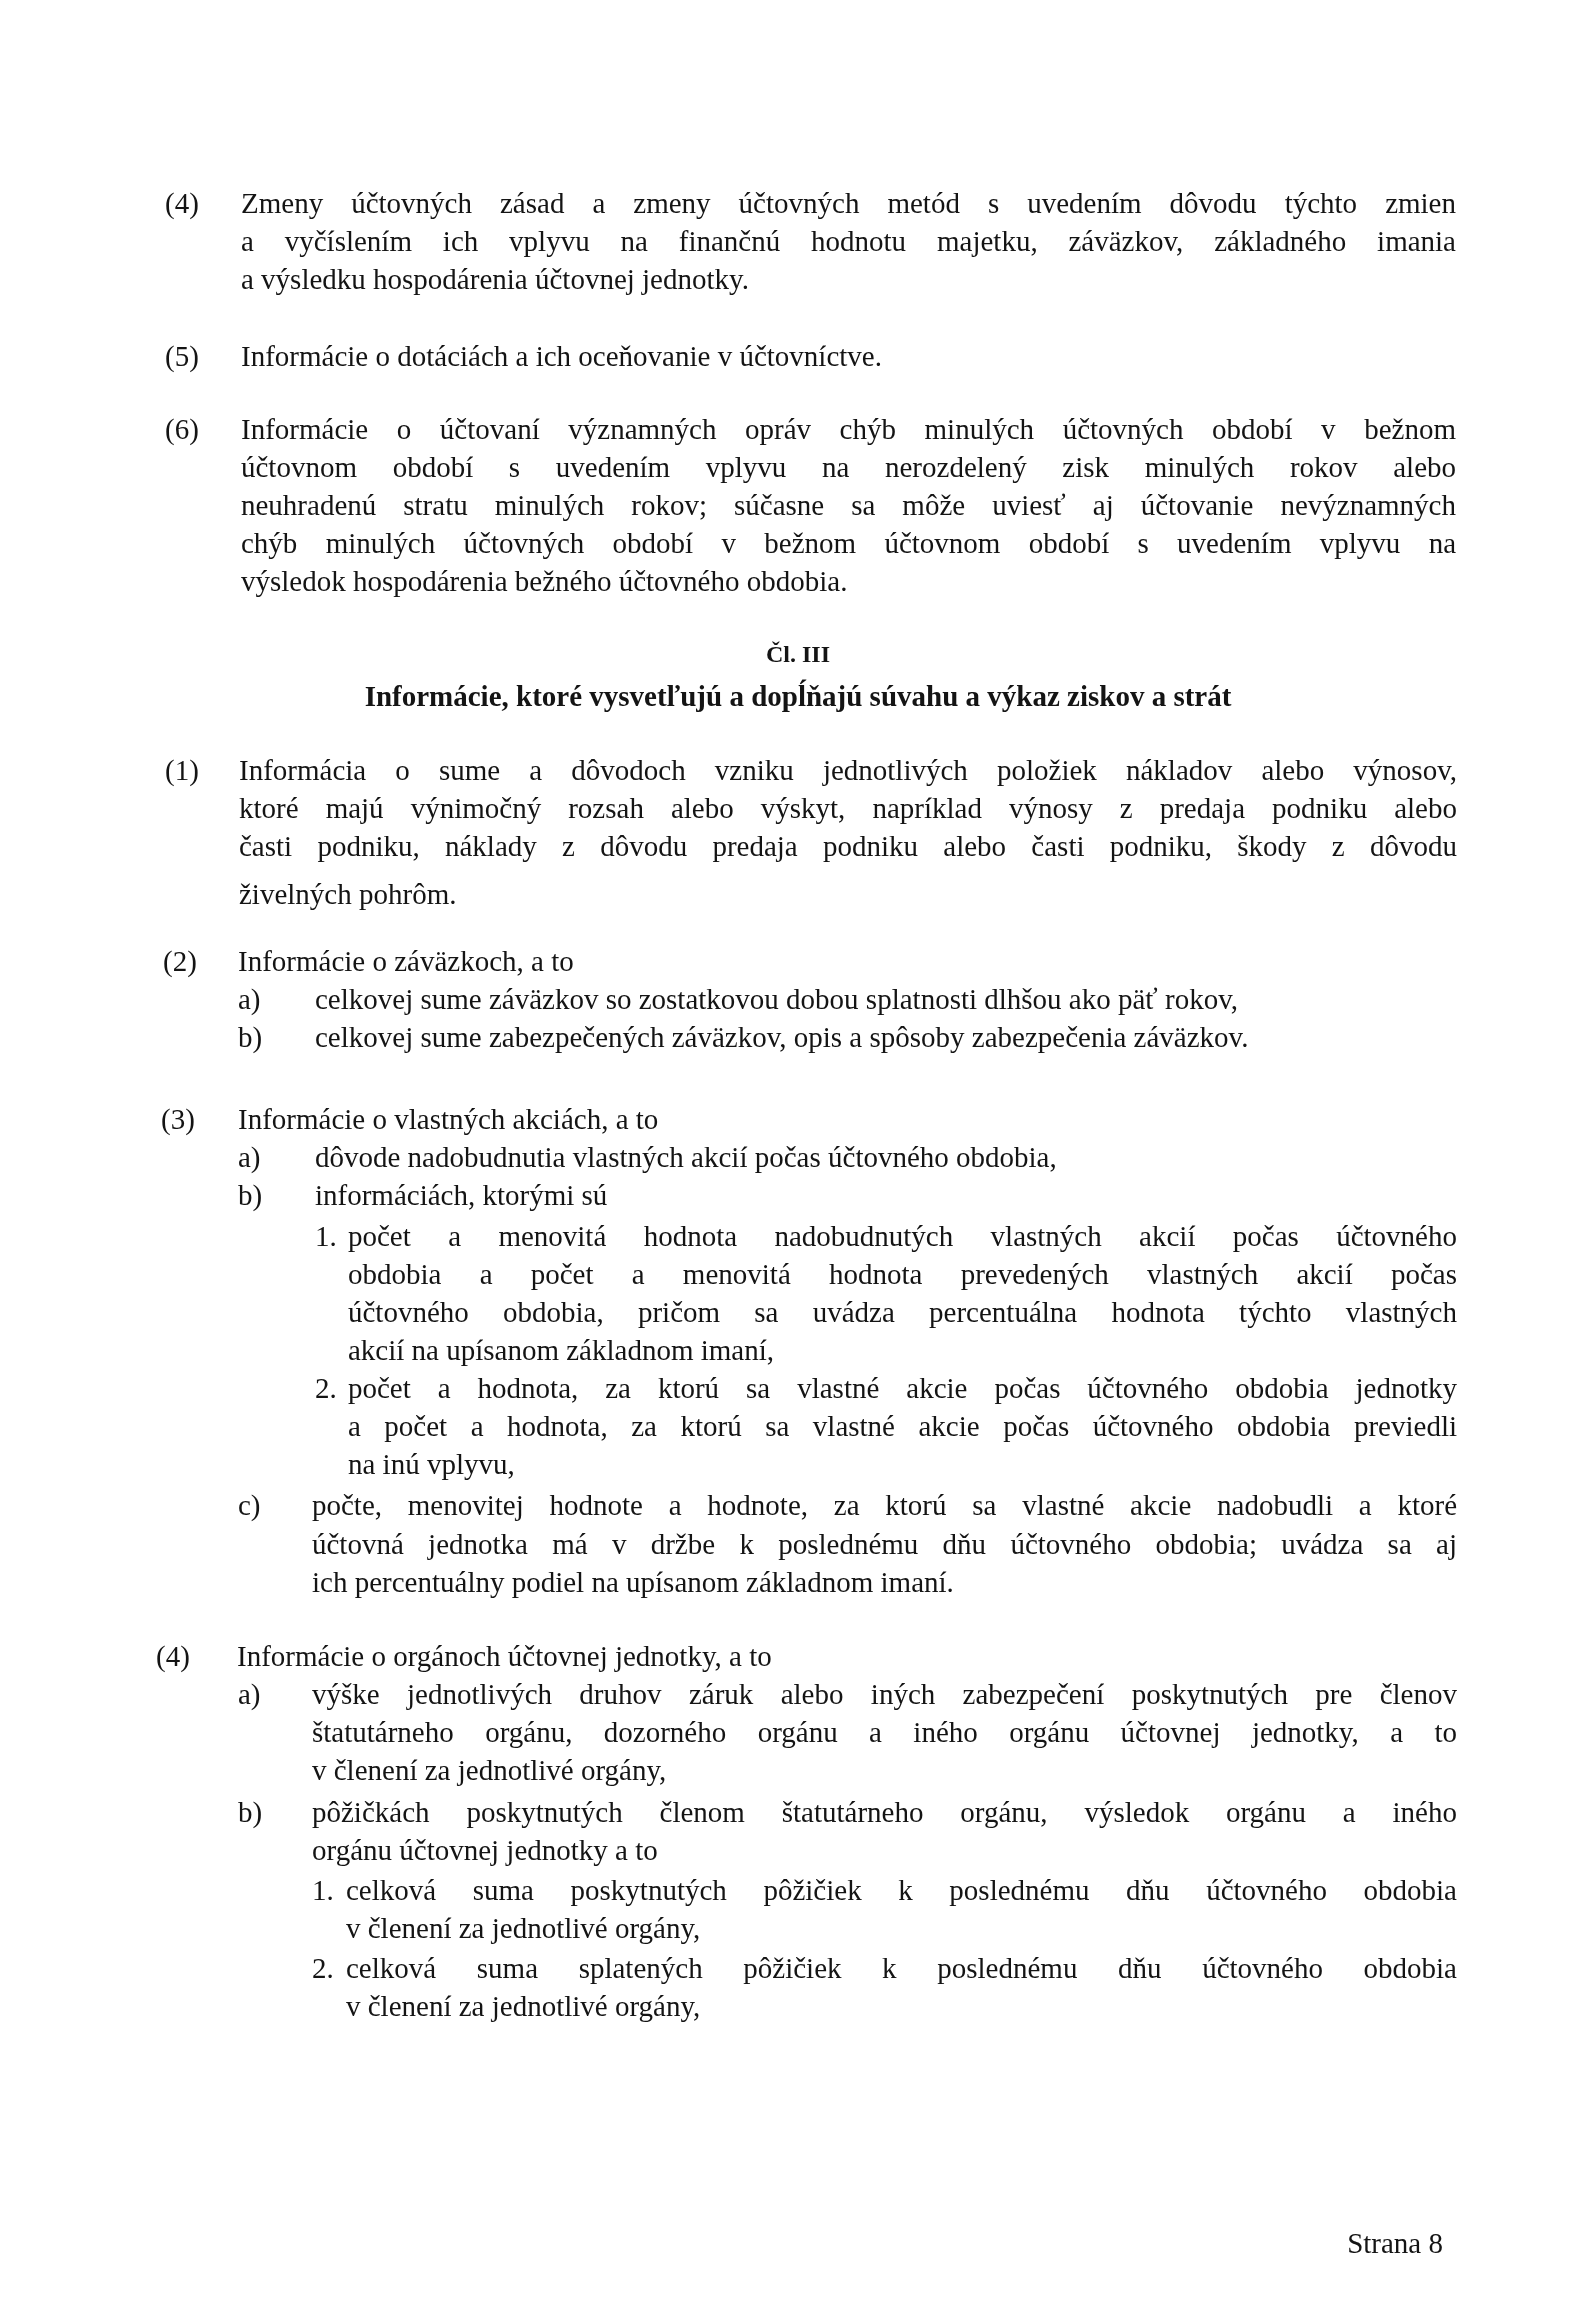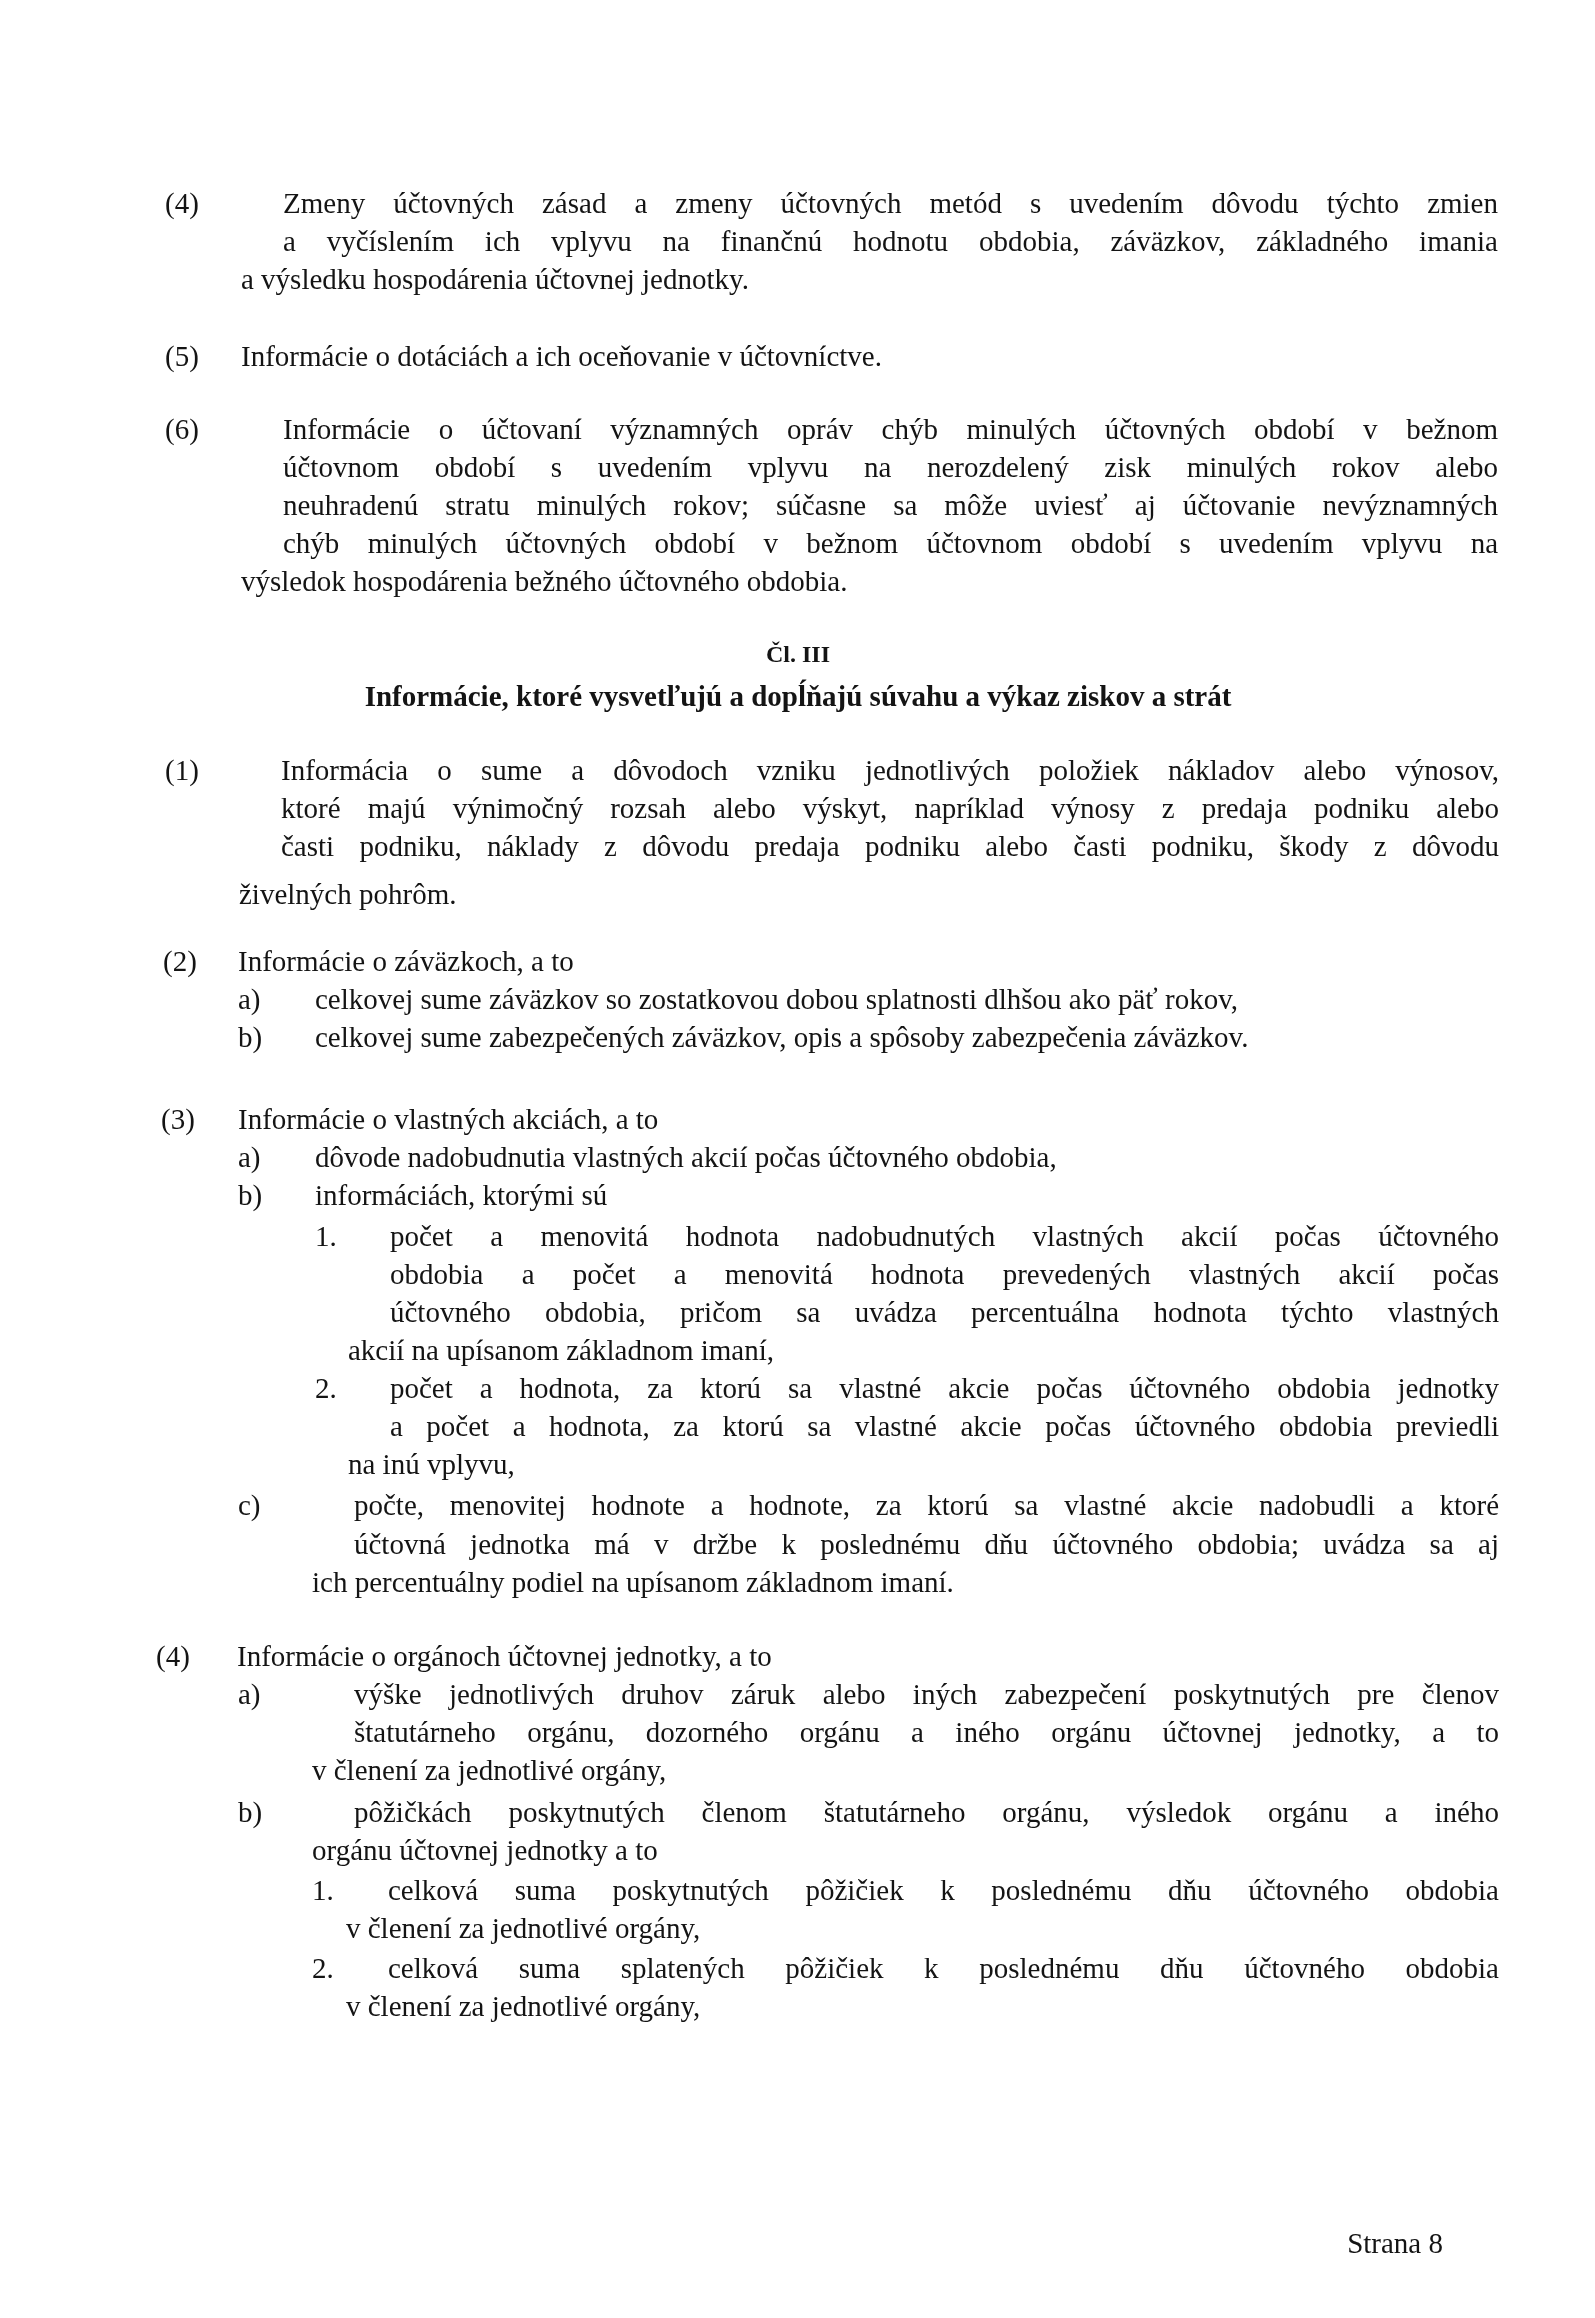--- a/index.html
+++ b/index.html
@@ -6,33 +6,33 @@
   body {
     width: 1596px; height: 2319px; position: relative; overflow: hidden;
     font-family: "Liberation Serif", "DejaVu Serif", serif;
     color: #141414;
     font-size: 29px;
   }
   .line {
     position: absolute; white-space: nowrap; line-height: 1;
   }
   .just {
-    text-align: justify; text-align-last: justify; white-space: normal; margin-left: 42px;
+    text-align: justify; text-align-last: justify; white-space: normal;
   }
   .num { position: absolute; line-height: 1; }
   .center { position: absolute; left: 0; width: 1596px; text-align: center; line-height: 1; font-weight: bold; }
   .footer { position: absolute; right: 153px; top: 2229px; font-size: 29px; line-height: 1; text-align: center; }
 </style>
 </head>
 <body>
 
 <div>
   <span class="num" style="left:165px;top:189px">(4)</span>
   <span class="line just" style="left:241px;top:189px;width:1215px">Zmeny účtovných zásad a zmeny účtovných metód s uvedením dôvodu týchto zmien</span>
-  <span class="line just" style="left:241px;top:227px;width:1215px">a vyčíslením ich vplyvu na finančnú hodnotu obdobia, záväzkov, základného imania</span>
+  <span class="line just" style="left:241px;top:227px;width:1215px">a vyčíslením ich vplyvu na finančnú hodnotu majetku, záväzkov, základného imania</span>
   <span class="line" style="left:241px;top:265px">a výsledku hospodárenia účtovnej jednotky.</span>
 </div>
 
 <div>
   <span class="num" style="left:165px;top:342px">(5)</span>
   <span class="line" style="left:241px;top:342px">Informácie o dotáciách a ich oceňovanie v účtovníctve.</span>
 </div>
 
 <div>
   <span class="num" style="left:165px;top:415px">(6)</span>

